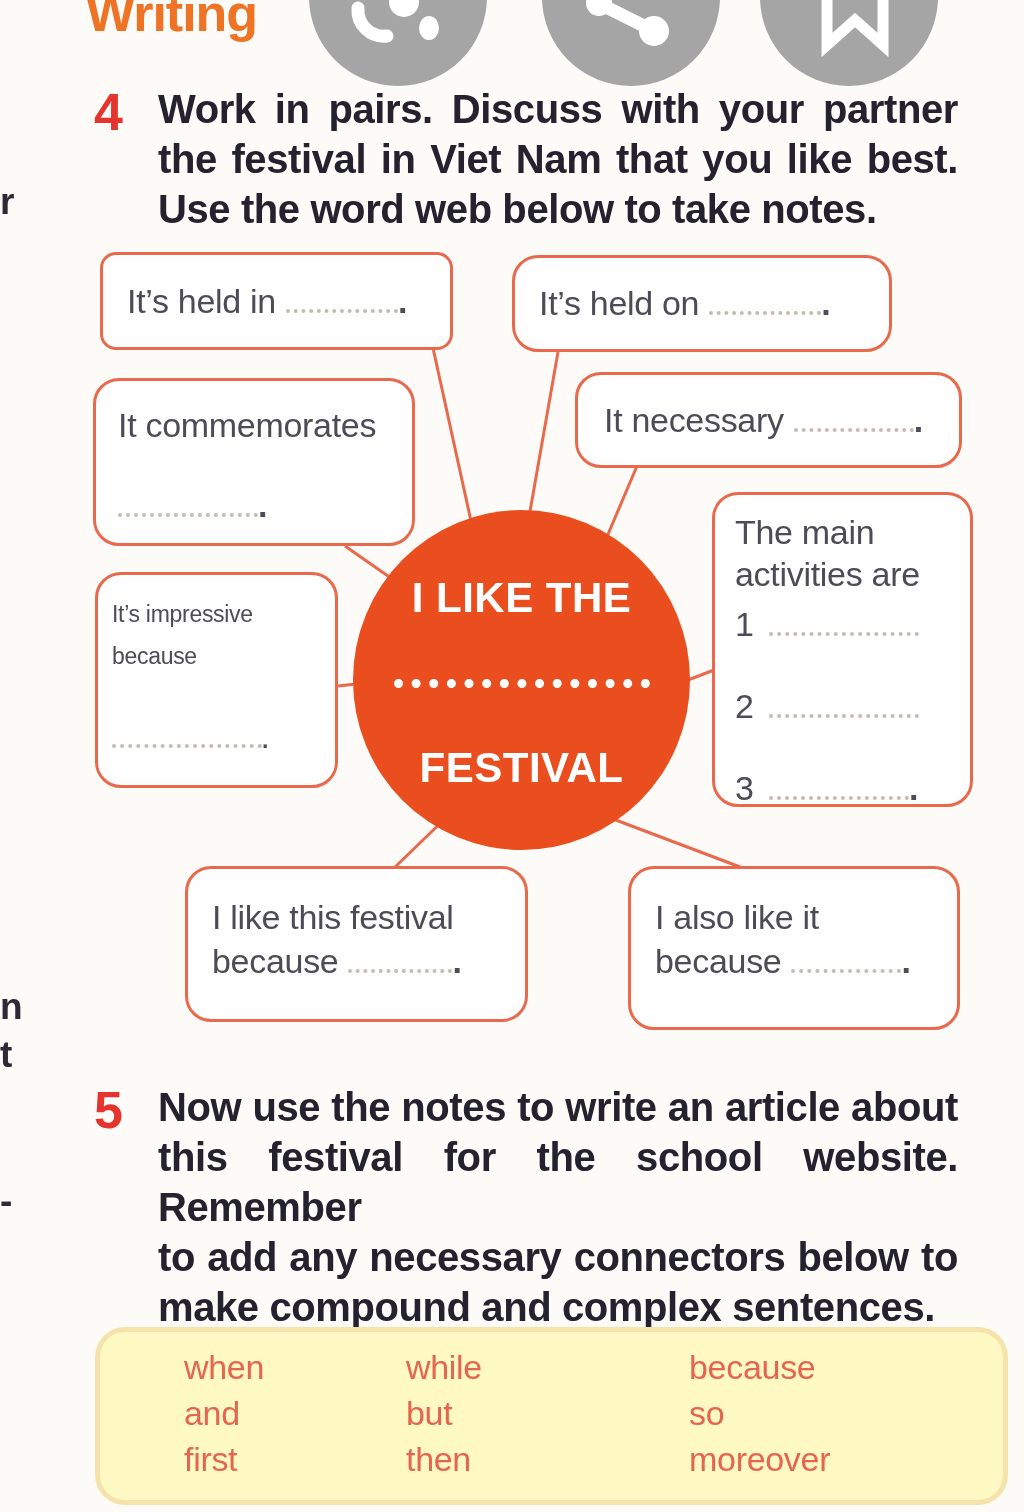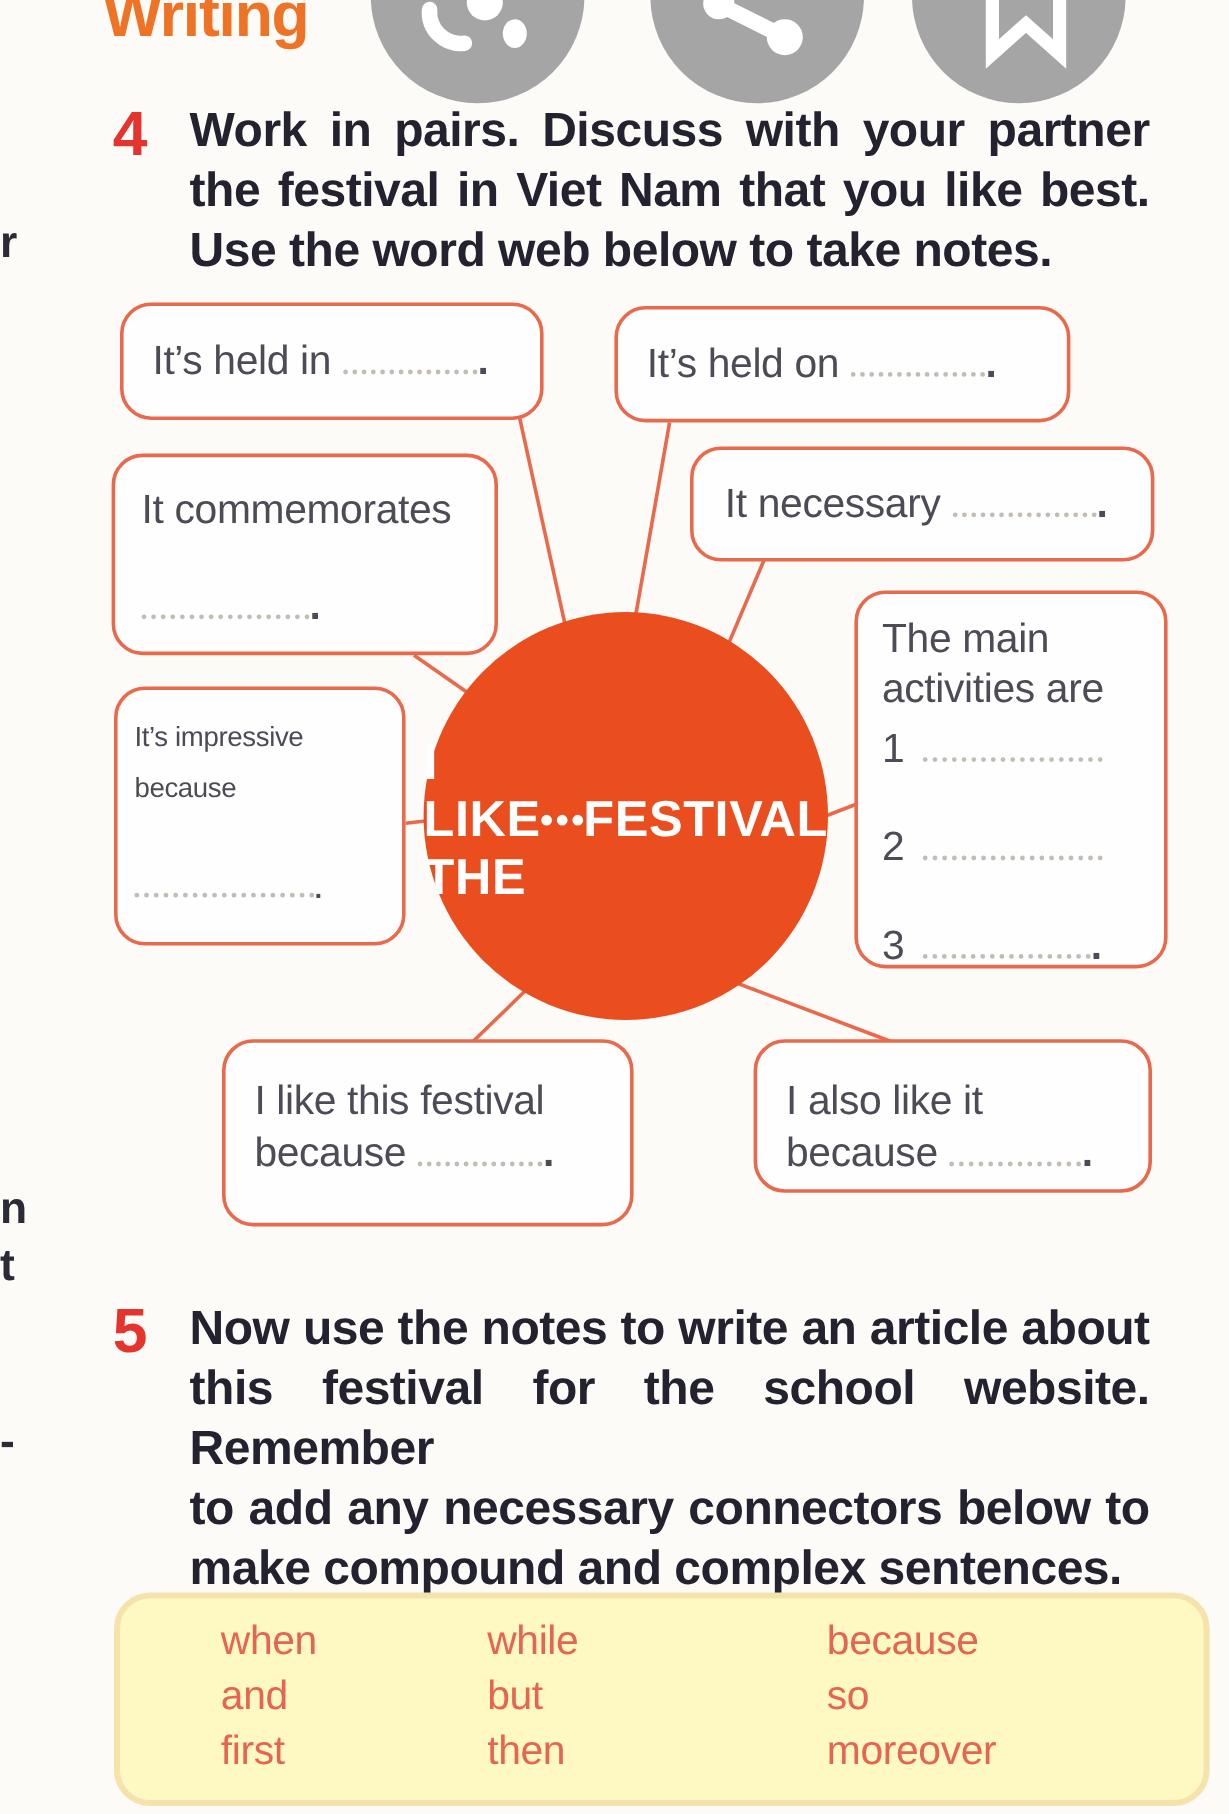--- a/index.html
+++ b/index.html
@@ -36,21 +36,21 @@
     color:#4d4c56; font-size:34px; letter-spacing:-0.3px; line-height:44px;
   }
   .dot-blank {
     display:inline-block; border-bottom:4px dotted #c2bcb4; height:3px;
     margin-left:10px;
   }
   .end-dot { color:#4d4c56; font-weight:700; }
   .center-circle {
     position:absolute; left:353px; top:510px; width:337px; height:340px;
     background:#ea4e1f; border-radius:50%; z-index:1;
-    display:flex; flex-direction:row; align-items:center;
+    display:flex; flex-direction:column; align-items:center;
     justify-content:space-between; box-sizing:border-box;
     padding:64px 0 58px 0;
   }
   .center-text {
     color:#ffffff; font-size:42px; font-weight:700; letter-spacing:0.5px;
   }
   .center-blank { width:256px; border-bottom:9px dotted #ffffff; height:1px; }
   .w-num { display:inline-block; width:34px; }
   
   .conn-box {
@@ -112,21 +112,21 @@
       <line x1="558" y1="352" x2="522" y2="557"></line>
       <line x1="345" y1="546" x2="428" y2="604"></line>
       <line x1="637" y1="466" x2="592" y2="572"></line>
       <line x1="688" y1="680" x2="714" y2="670"></line>
       <line x1="338" y1="686" x2="356" y2="684"></line>
       <line x1="455" y1="809" x2="392" y2="870"></line>
       <line x1="600" y1="814" x2="748" y2="870"></line>
     </g>
   </svg>
 
-  <div class="wbox" style="left:100px; top:252px; width:353px; height:98px; padding:24px 0 0 24px;">
+  <div class="wbox" style="left:100px; top:252px; width:353px; height:98px; padding:24px 0 0 24px;border-radius:16px;">
     <span>It’s held in</span><span class="dot-blank" style="width:112px;"></span><span class="end-dot">.</span>
   </div>
 
   <div class="wbox" style="left:512px; top:255px; width:380px; height:97px; padding:23px 0 0 24px;">
     <span>It’s held on</span><span class="dot-blank" style="width:112px;"></span><span class="end-dot">.</span>
   </div>
 
   <div class="wbox" style="left:93px; top:378px; width:322px; height:168px; padding:22px 0 0 22px;">
     <div>It commemorates</div>
     <div style="margin-top:36px;"><span class="dot-blank" style="width:140px; margin-left:0;"></span><span class="end-dot">.</span></div>
@@ -148,21 +148,21 @@
     <div>It’s impressive</div>
     <div>because</div>
     <div style="margin-top:42px;"><span class="dot-blank" style="width:150px; margin-left:0;"></span><span class="end-dot">.</span></div>
   </div>
 
   <div class="wbox" style="left:185px; top:866px; width:343px; height:156px; padding:26px 0 0 24px;">
     <div>I like this festival</div>
     <div><span>because</span><span class="dot-blank" style="width:104px;"></span><span class="end-dot">.</span></div>
   </div>
 
-  <div class="wbox" style="left:628px; top:866px; width:332px; height:128px; padding:26px 0 0 24px;">
+  <div class="wbox" style="left:628px; top:866px; width:332px; height:164px; padding:26px 0 0 24px;">
     <div>I also like it</div>
     <div><span>because</span><span class="dot-blank" style="width:110px;"></span><span class="end-dot">.</span></div>
   </div>
 
   <div class="center-circle">
     <div class="center-text">I LIKE THE</div>
     <div class="center-blank"></div>
     <div class="center-text">FESTIVAL</div>
   </div>
 

